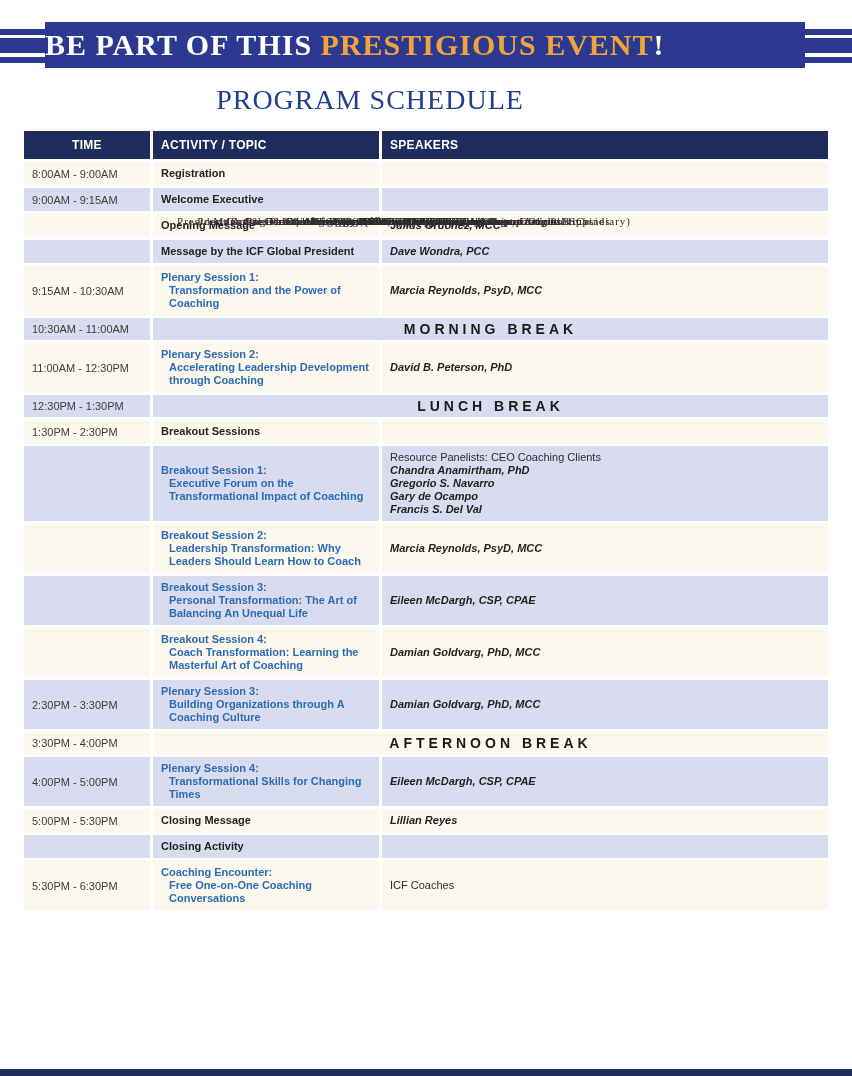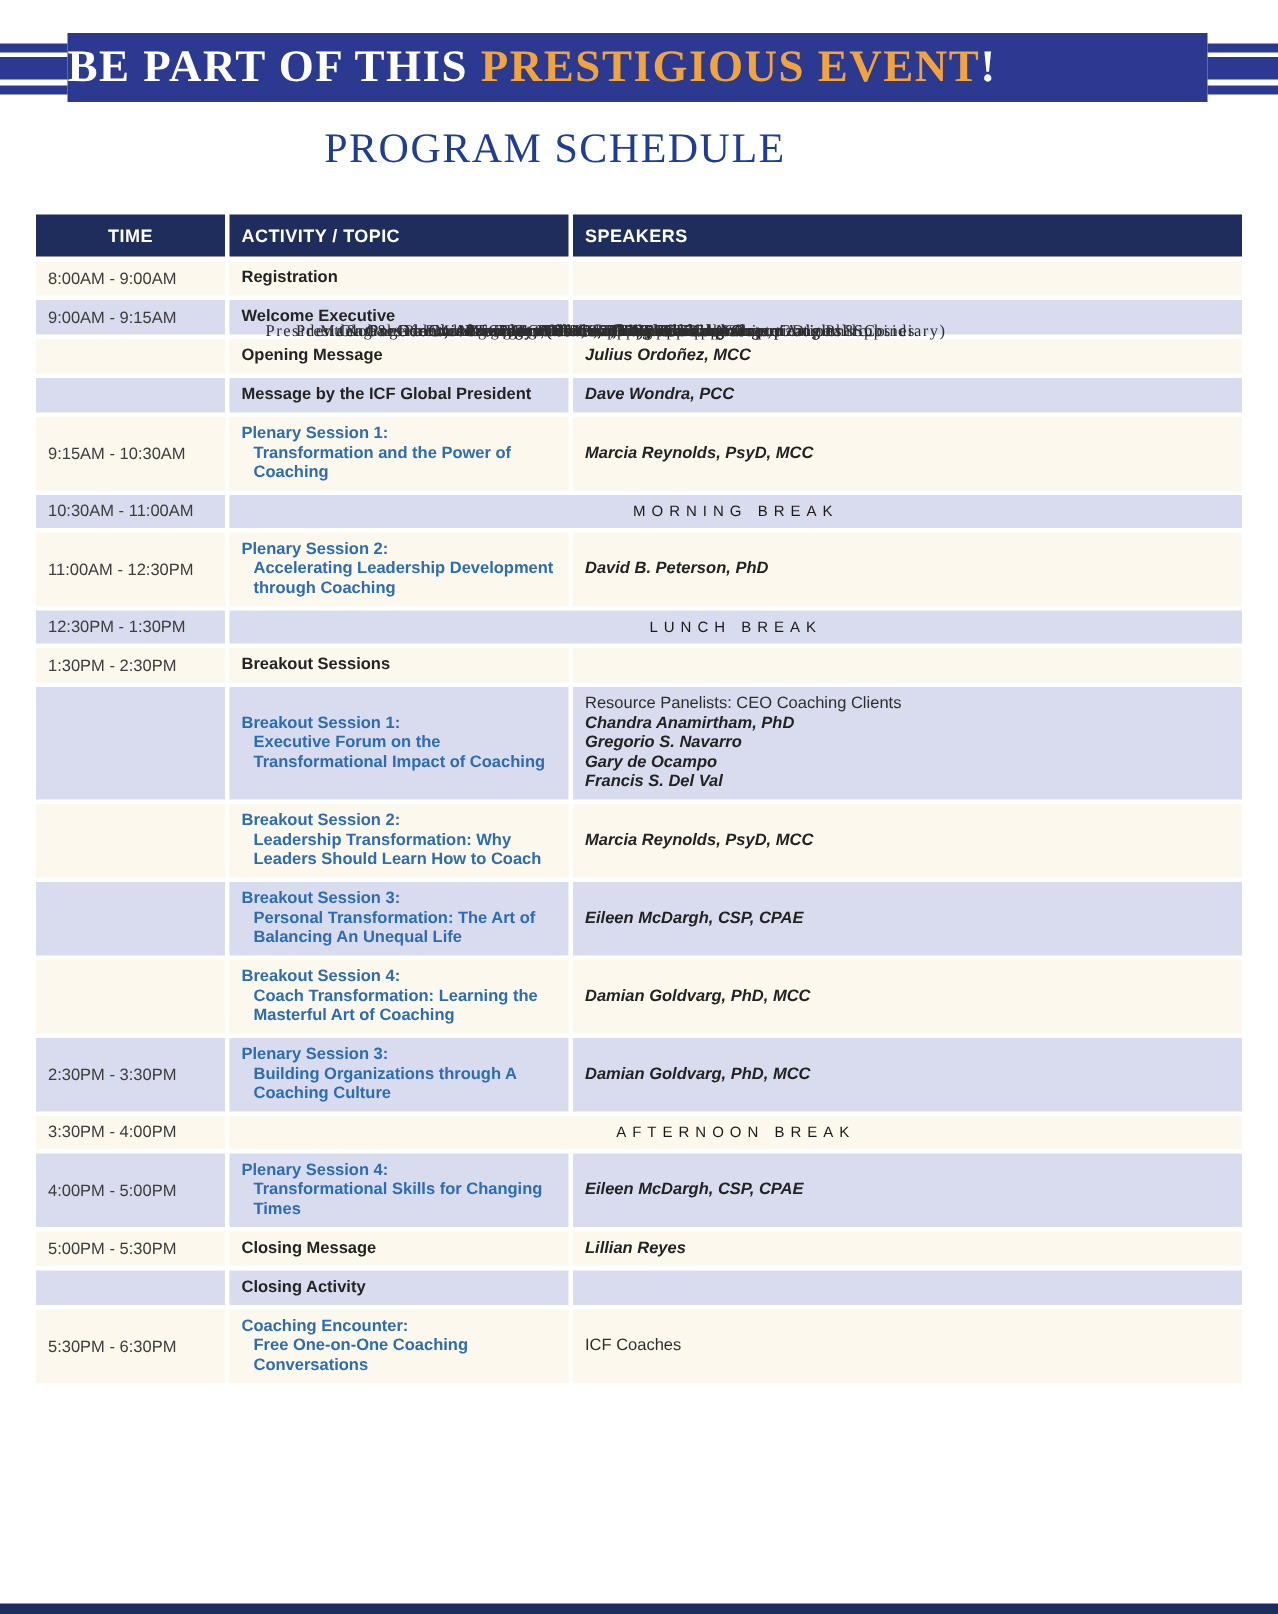--- a/index.html
+++ b/index.html
@@ -35,32 +35,32 @@
   .row{margin-top:3px;}
   .cell{box-sizing:border-box;}
   .cell.time{width:126px;flex:0 0 126px;display:flex;align-items:center;
     padding:5px 8px;font-size:11px;color:#3c3c3c;white-space:nowrap;}
   .cell.activity{width:226px;flex:0 0 226px;display:flex;flex-direction:column;
     justify-content:center;padding:5px 8px;}
   .cell.speakers{flex:1 1 auto;display:flex;flex-direction:column;
     justify-content:center;padding:5px 8px;}
   .hrow .cell{background:#1E2D5C;color:#ffffff;font-weight:bold;font-size:12px;
     padding-top:7px;padding-bottom:7px;letter-spacing:.3px;}
-  .hrow .cell.time,.hrow .cell.activity,.hrow .cell.speakers{align-items:flex-start;justify-content:center;margin-top:12px;}
+  .hrow .cell.time,.hrow .cell.activity,.hrow .cell.speakers{align-items:flex-start;justify-content:center;}
   
   #rows .row:nth-child(odd) .cell{background:#FCF8ED;}
   #rows .row:nth-child(even) .cell{background:#D9DCEE;}
   .act-line{font-size:11px;line-height:13px;font-weight:bold;color:#232323;white-space:nowrap;}
   .act-line.indent{padding-left:8px;}
   .act-line.blue{color:#2B6CB4;}
   .spk-line{font-size:11px;line-height:13px;color:#2e2e2e;white-space:nowrap;}
   .spk-line.name{font-weight:bold;font-style:italic;color:#222222;}
   .spk-line.title{padding-left:10px;}
   .cell.break-cell{flex:1 1 auto;display:flex;align-items:center;justify-content:center;
-    font-size:10px;font-weight:normal;letter-spacing:4px;color:#1a1a1a;white-space:nowrap;}
+    font-size:14px;font-weight:bold;letter-spacing:4px;color:#1a1a1a;white-space:nowrap;}
   
   .bottom-bar{position:absolute;left:0;bottom:0;width:852px;height:7px;background:#1E2D5C;}
 </style>
 </head>
 <body>
 
 <div class="banner-wrap">
   <div class="stripes left">
     <i class="s1"></i>
       <i class="s2"></i>

